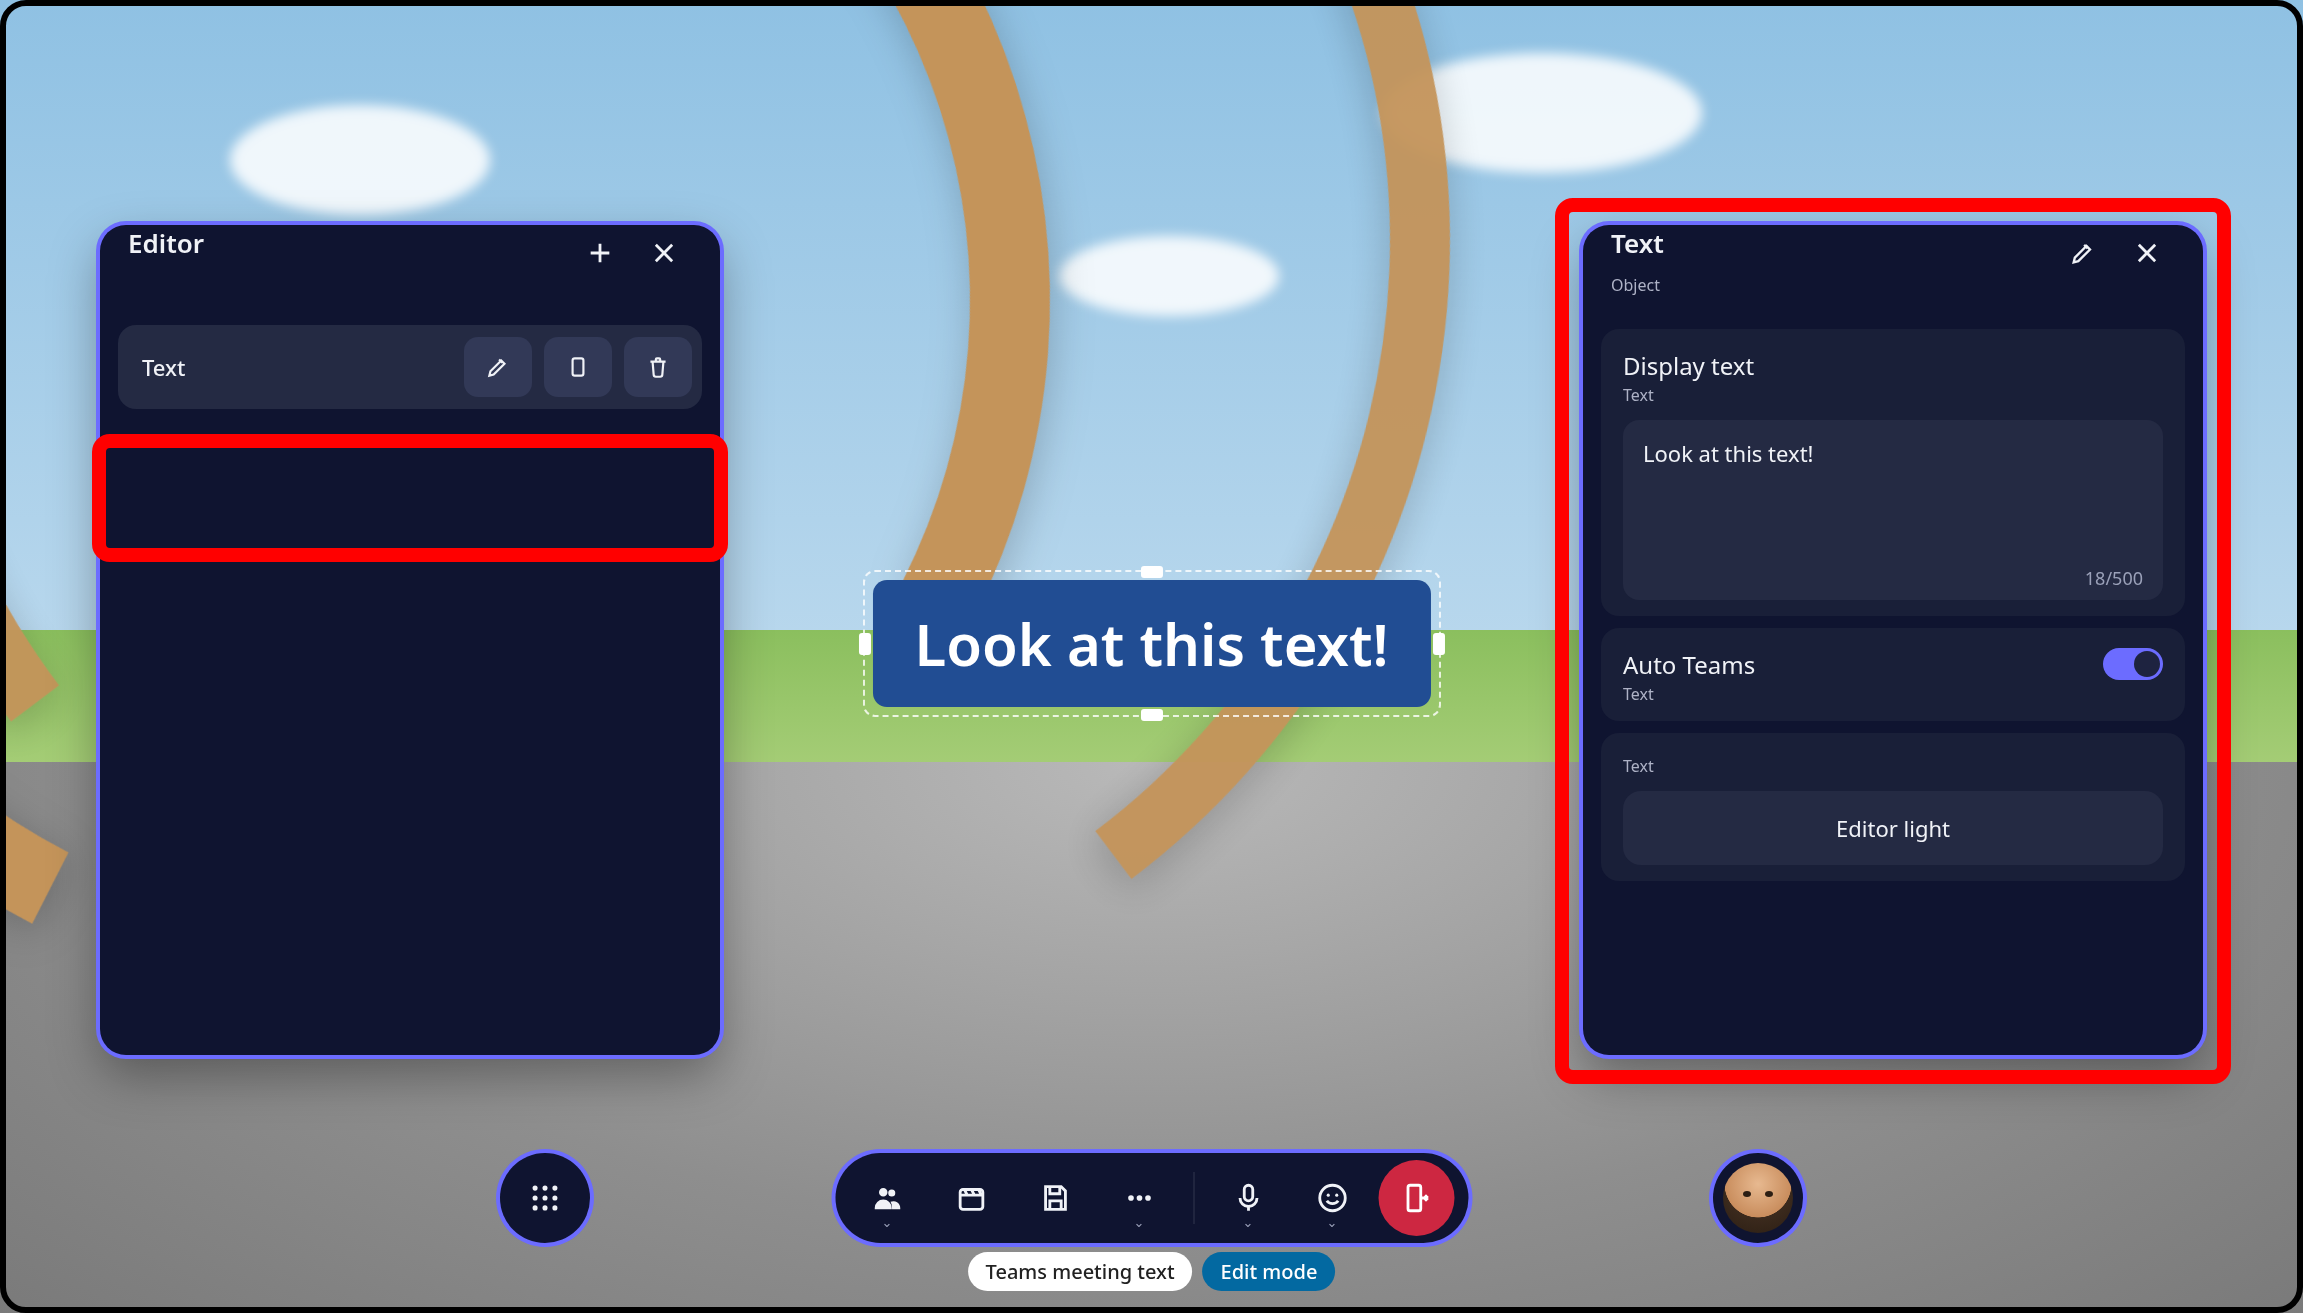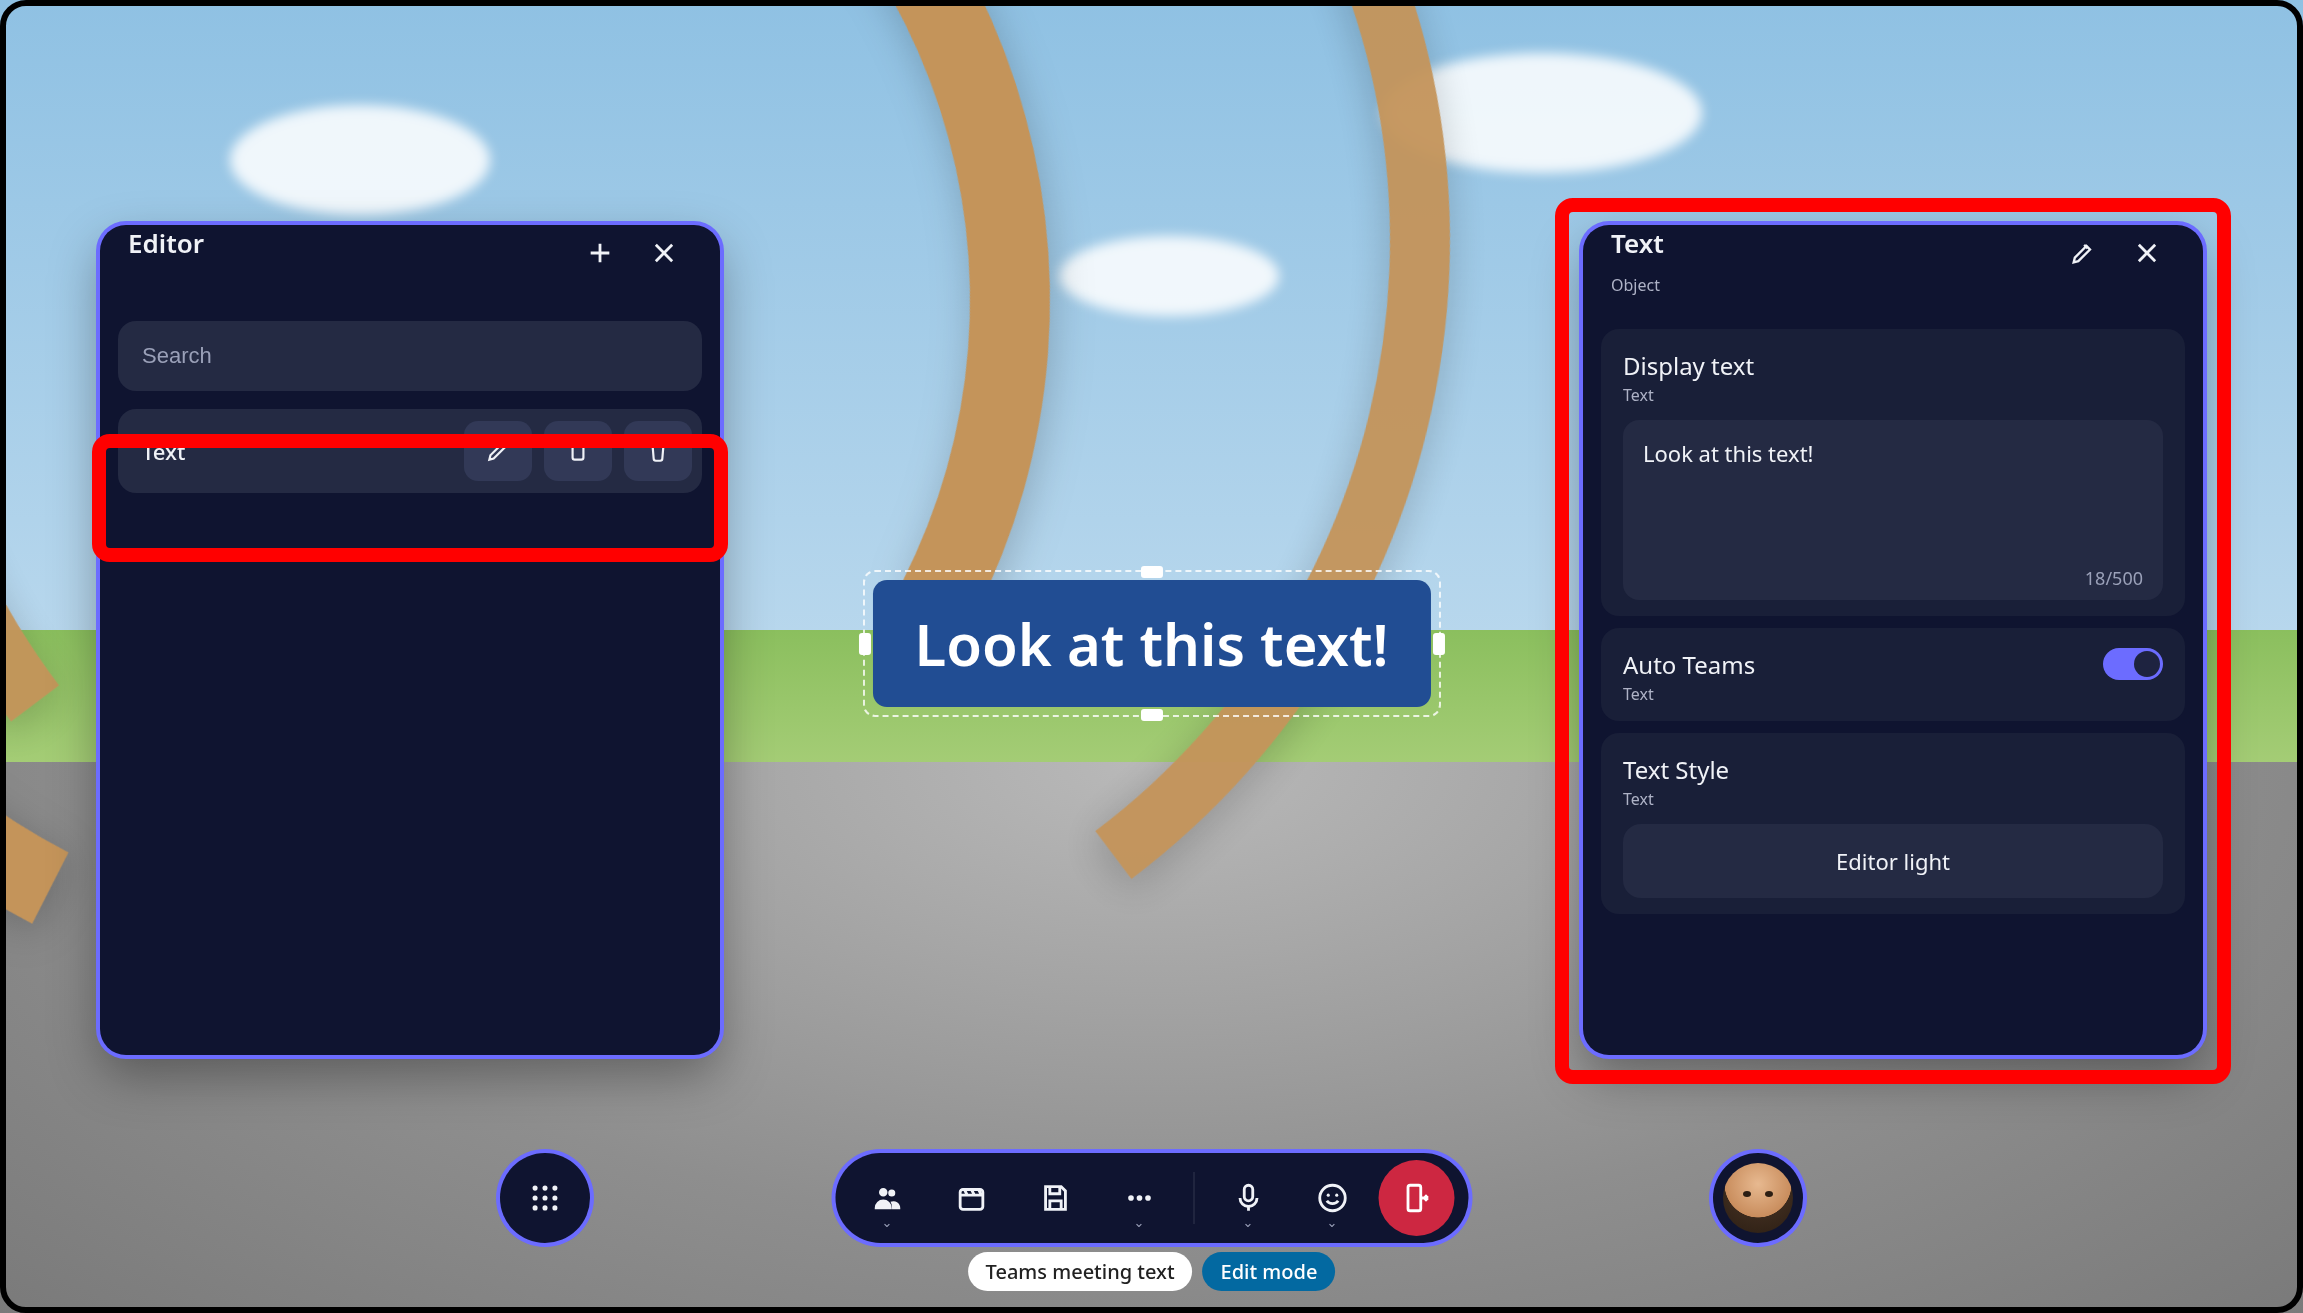--- a/index.html
+++ b/index.html
@@ -209,21 +209,20 @@
       <svg viewBox="0 0 24 24" fill="none" stroke="currentColor" stroke-width="2.4">
           <path d="M12 4v16M4 12h16"></path>
         </svg>
     </button>
     <button class="icon-btn">
       <svg viewBox="0 0 24 24" fill="none" stroke="currentColor" stroke-width="2.4">
           <path d="M5 5l14 14M19 5L5 19"></path>
         </svg>
     </button>
   </div>
-  <input class="search" placeholder="Search" style="">
   <div class="item-row">
     <div class="label">Text</div>
     <button class="mini-icon-btn">
       <svg viewBox="0 0 24 24" fill="none" stroke="currentColor" stroke-width="2">
           <path d="M4 20l4-1 10-10-3-3L5 16l-1 4z"></path>
           <path d="M13 5l3 3"></path>
         </svg>
     </button>
     <button class="mini-icon-btn">
       <svg viewBox="0 0 24 24" fill="none" stroke="currentColor" stroke-width="2">
@@ -272,21 +271,20 @@
 
     <div class="section row-inline" style="align-items:flex-start;">
       <div>
         <div class="sec-title">Auto Teams</div>
         <div class="sec-sub">Text</div>
       </div>
       <div class="toggle"></div>
     </div>
 
     <div class="section">
-      <div class="sec-title">Text Style</div>
       <div class="sec-sub">Text</div>
       <div class="style-option">Editor light</div>
     </div>
   </div>
 </div>
 
 <div class="hl" style="right:72px; top:198px; width:676px; height:886px;"></div>
 
 <div class="placed-text-wrap">
   <div class="handle top"></div>

